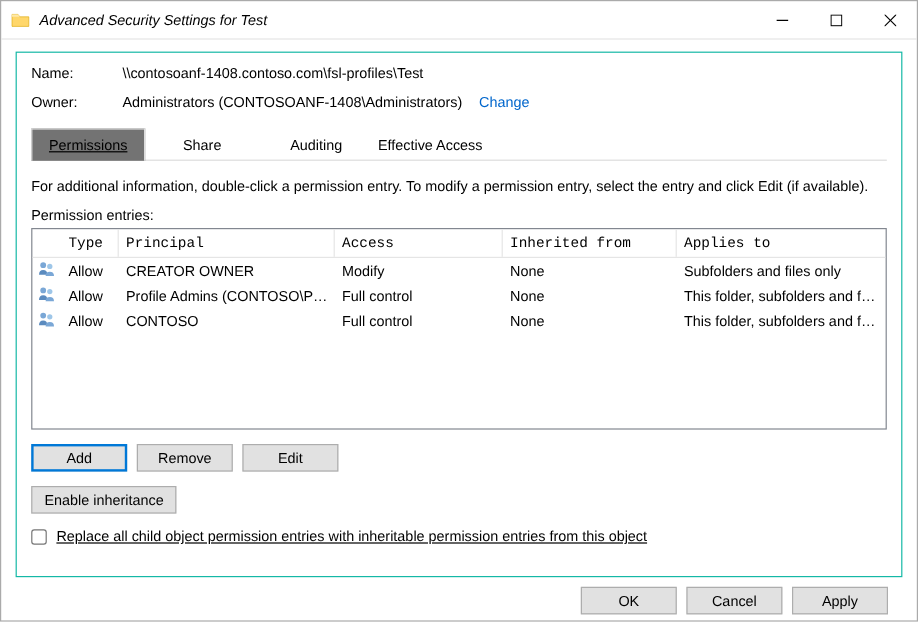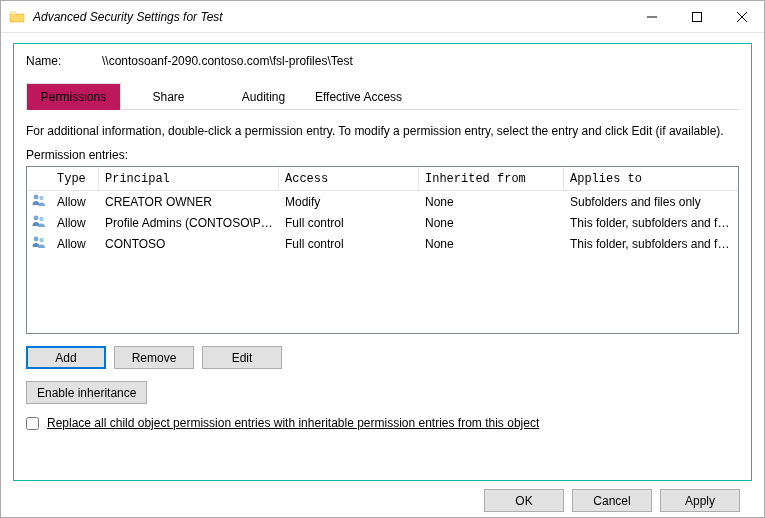--- a/index.html
+++ b/index.html
@@ -59,21 +59,22 @@
     width: 95px;
     text-align: center;
     border: 1px solid transparent;
     border-bottom: none;
     position: relative;
     top: 1px;
     cursor: default;
   }
   .tab.active {
     border-color: #dcdcdc;
-    background: #be185d;
+    background: #737373;
+    text-decoration: underline;
   }
   .instr { margin: 14px 0 10px 0; }
   .sub-label { margin-bottom: 4px; }
   .table {
     border: 1px solid #828790;
     height: 168px;
     overflow: hidden;
   }
   .thead, .trow {
     display: flex;
@@ -161,21 +162,26 @@
         <line x1="10" y1="0" x2="0" y2="10" stroke="#000"></line>
       </svg>
   </div>
 </div>
 
 <div class="content">
   <div class="panel">
 
     <div class="info-row">
       <span class="label">Name:</span>
-      <span class="value">\\contosoanf-2090.contoso.com\fsl-profiles\Test</span>
+      <span class="value">\\contosoanf-1408.contoso.com\fsl-profiles\Test</span>
+    </div>
+    <div class="info-row">
+      <span class="label">Owner:</span>
+      <span class="value">Administrators (CONTOSOANF-1408\Administrators)</span>
+      <span class="link">Change</span>
     </div>
 
     <div class="tabs">
       <div class="tab active">Permissions</div>
       <div class="tab">Share</div>
       <div class="tab">Auditing</div>
       <div class="tab">Effective Access</div>
     </div>
 
     <div class="instr">For additional information, double-click a permission entry. To modify a permission entry, select the entry and click Edit (if available).</div>

